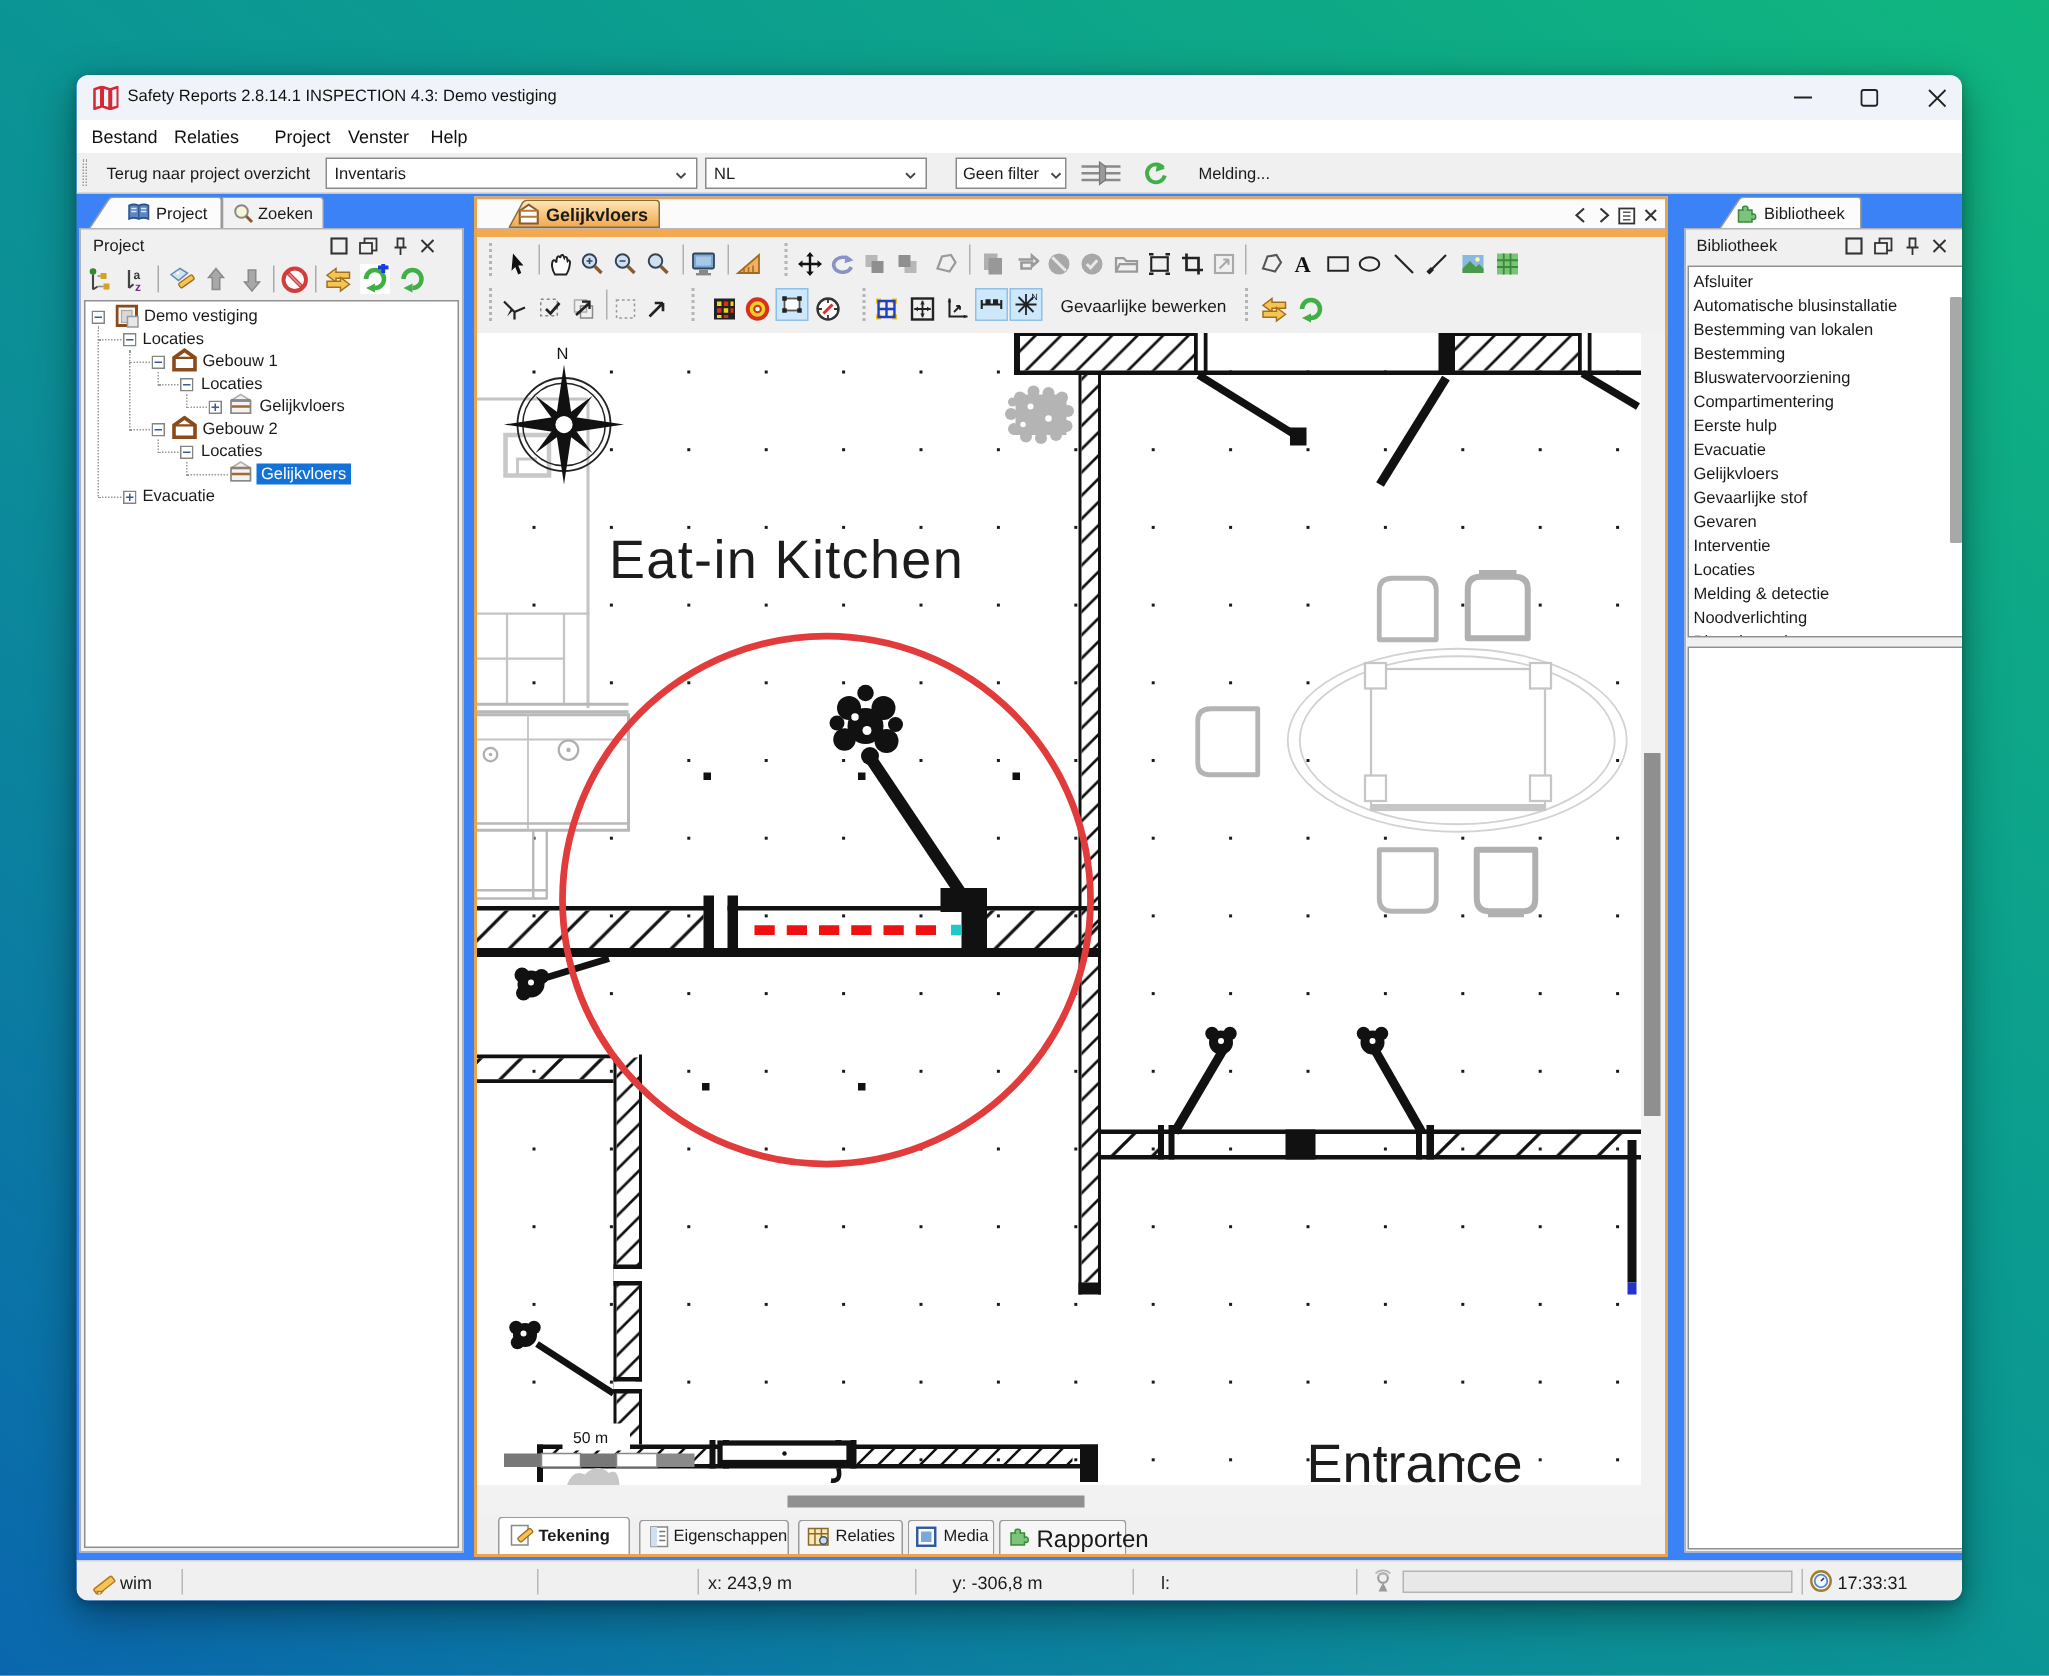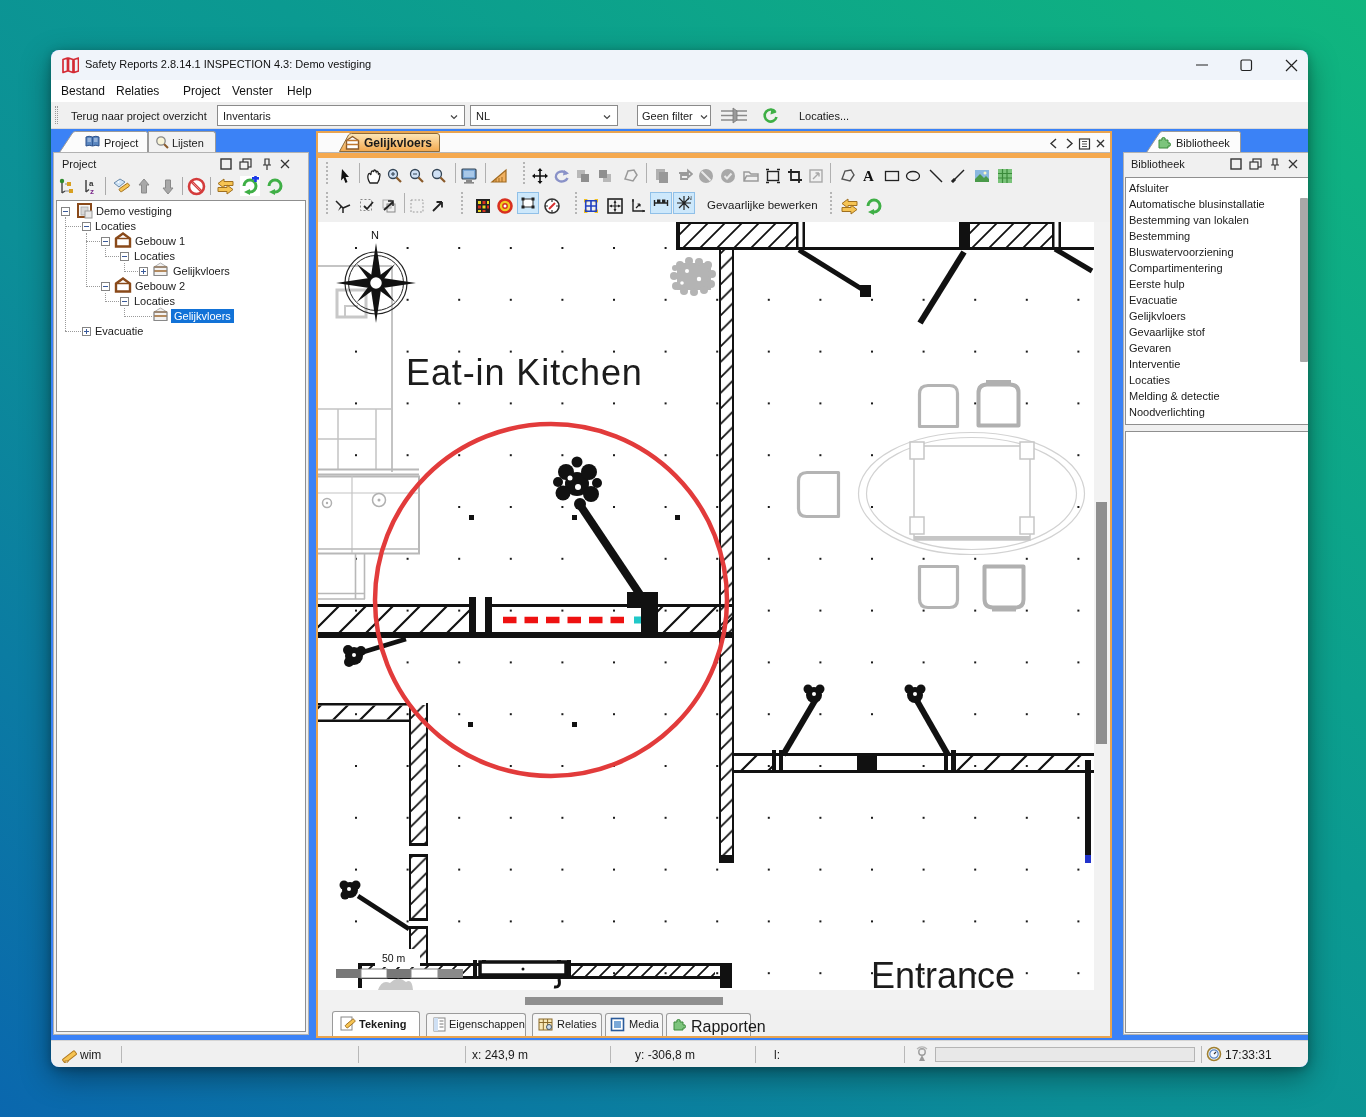--- a/index.html
+++ b/index.html
@@ -83,39 +83,39 @@
         </svg>
     </div>
     <svg class="abs" style="left:668px;top:5px" width="30" height="17" viewBox="0 0 30 17">
       <path d="M2 4 H14 M2 8.5 H14 M2 13 H14 M17 4 H28 M17 8.5 H28 M17 13 H28" stroke="#8a8a8a" stroke-width="1.6"></path>
       <path d="M14 1 L18 4 V13 L14 16 Z" fill="#9a9a9a" stroke="#777" stroke-width="0.8"></path>
     </svg>
     <svg class="abs" style="left:711px;top:5px" width="17" height="17" viewBox="0 0 17 17">
       <path d="M13.5 5 A6 6 0 1 0 14.5 10" fill="none" stroke="#3faf46" stroke-width="2.6"></path>
       <path d="M9.5 1.5 L14.5 5.5 L8.5 7.5 Z" fill="#3faf46"></path>
     </svg>
-    <span class="abs" style="left:748px;top:8px;font-size:11px">Locaties...</span>
+    <span class="abs" style="left:748px;top:8px;font-size:11px">Melding...</span>
   </div>
   <div id="content" style="position:absolute;left:0;top:79px;right:0;bottom:27px">
 
     <div class="abs" style="left:97px;top:2px;width:68px;height:22px;background:#f2f2f2;border:1px solid #9a9a9a;border-bottom:none;border-radius:0 3px 0 0"></div>
     <svg class="abs" style="left:8px;top:2px" width="90" height="22" viewBox="0 0 90 22">
         <path d="M0.5 21.5 L13.5 2 Q14.5 0.5 16.5 0.5 H86.5 Q88.5 0.5 88.5 2.5 V21.5 Z" fill="#fcfcfc" stroke="#9a9a9a"></path>
       </svg>
     <svg class="abs" style="left:34px;top:6px" width="15" height="13" viewBox="0 0 15 13">
       <path d="M1 2 Q4 0.5 7.5 2 Q11 0.5 14 2 V11 Q11 9.5 7.5 11 Q4 9.5 1 11 Z" fill="#5b87c0" stroke="#2a4f8a" stroke-width="1"></path>
       <line x1="7.5" y1="2" x2="7.5" y2="11" stroke="#2a4f8a" stroke-width="0.8"></line>
       <path d="M2.5 4 H6 M2.5 6 H6 M9 4 H12.5 M9 6 H12.5" stroke="#dce8f8" stroke-width="0.9"></path>
     </svg>
     <span class="abs" style="left:53px;top:8px;font-size:11px">Project</span>
     <svg class="abs" style="left:104px;top:6px" width="15" height="14" viewBox="0 0 15 14">
       <circle cx="6" cy="6" r="4.2" fill="#f8f4d8" stroke="#888" stroke-width="1.3"></circle>
       <line x1="9.2" y1="9.2" x2="13" y2="13" stroke="#8a5a2a" stroke-width="2"></line>
     </svg>
-    <span class="abs" style="left:121px;top:8px;font-size:11px">Lijsten</span>
+    <span class="abs" style="left:121px;top:8px;font-size:11px">Zoeken</span>
 
     <div class="panel" style="left:2px;top:23px;width:256px;height:883px">
       <span class="abs" style="left:8px;top:5px;font-size:11px">Project</span>
       <svg class="abs" style="left:165px;top:5px" width="14" height="12" viewBox="0 0 14 12">
           <rect x="2" y="1" width="10" height="10" fill="none" stroke="#333" stroke-width="1.4"></rect>
         </svg>
       <svg class="abs" style="left:185px;top:5px" width="14" height="12" viewBox="0 0 14 12">
           <rect x="4" y="1" width="8" height="8" fill="none" stroke="#333" stroke-width="1.2"></rect>
           <rect x="1" y="4" width="8" height="7" fill="#f2f2f2" stroke="#333" stroke-width="1.2"></rect>
         </svg>

